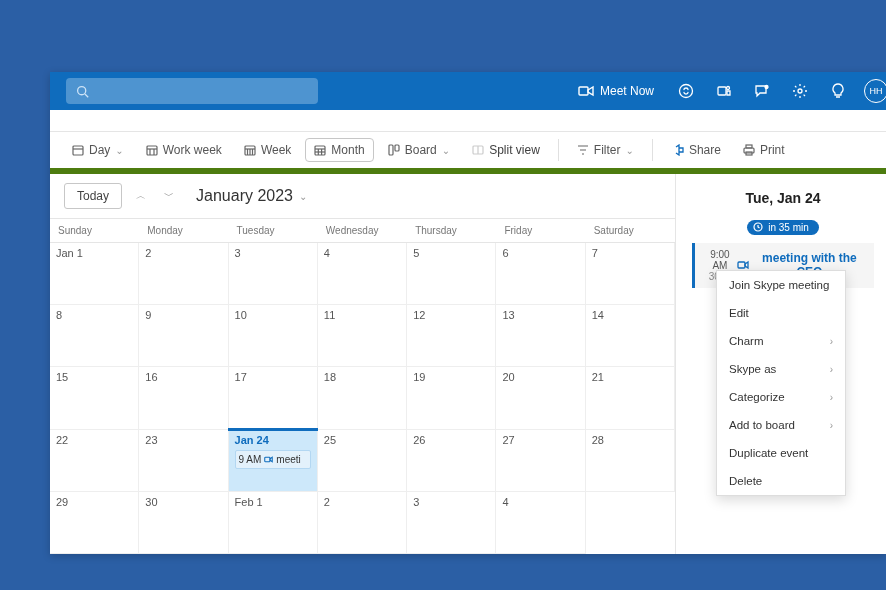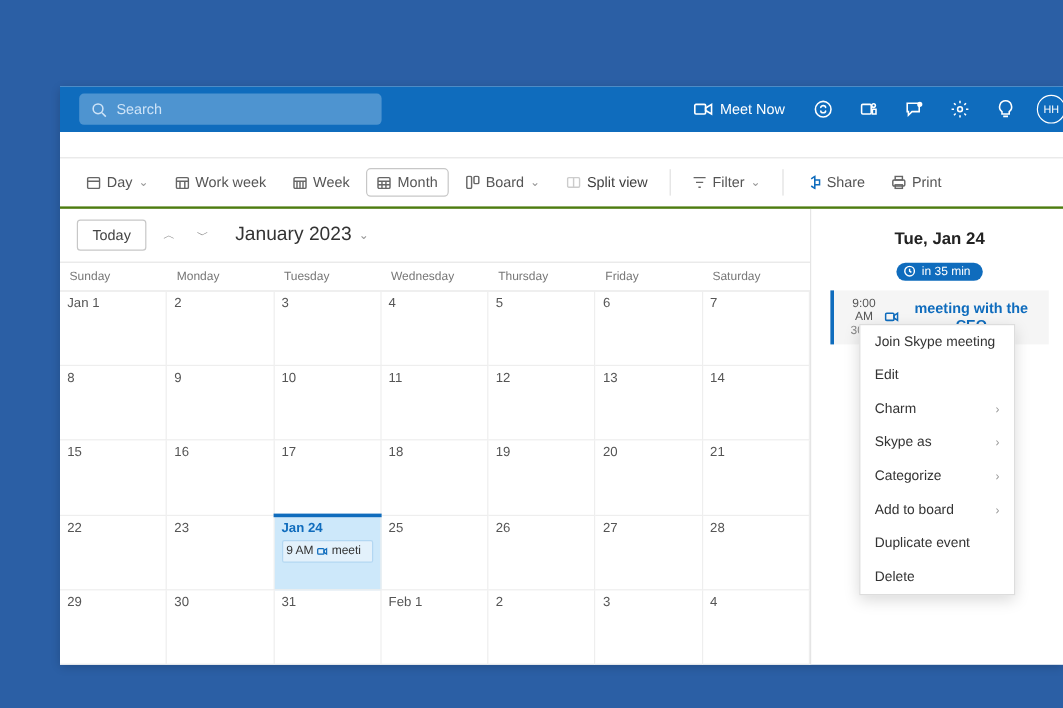--- a/index.html
+++ b/index.html
@@ -11,21 +11,21 @@
   .search { display: flex; align-items: center; background: #4e94d0; border-radius: 4px; height: 26px; width: 252px; padding: 0 10px; gap: 8px; font-size: 12px; color: #dbeafe; }
   .search input { background: transparent; border: none; outline: none; color: #fff; font-size: 12px; flex: 1; }
   .search input::placeholder { color: #cde3f7; }
   .topbar-spacer { flex: 1; }
   .meetnow { display: flex; align-items: center; gap: 6px; font-size: 12px; cursor: pointer; padding: 4px 6px; }
   .topicon { width: 24px; height: 24px; display: flex; align-items: center; justify-content: center; cursor: pointer; }
   .avatar-circle { width: 24px; height: 24px; border: 1px solid #fff; border-radius: 50%; display: flex; align-items: center; justify-content: center; font-size: 9px; margin-right: -12px; overflow: hidden; }
 
   
   .spacer-row { height: 22px; border-bottom: 1px solid #e5e5e5; }
-  .toolbar { height: 42px; display: flex; align-items: center; padding: 0 14px; gap: 6px; color: #555; font-size: 12px; border-bottom: 2px solid #4d7c0f; }
+  .toolbar { height: 42px; display: flex; align-items: center; padding: 0 14px; gap: 6px; color: #555; font-size: 12px; border-bottom: 6px solid #4d7c0f; }
   .tbtn { display: flex; align-items: center; gap: 5px; padding: 4px 8px; border-radius: 4px; cursor: pointer; }
   .tbtn.active { border: 1px solid #c7c7c7; }
   .tbtn.disabled { color: #404040; }
   .tsep { width: 1px; height: 22px; background: #e0e0e0; margin: 0 4px; }
 
   
   .main { flex: 1; display: flex; overflow: hidden; }
   .cal { flex: 1; display: flex; flex-direction: column; border-right: 1px solid #e5e5e5; }
   .calhdr { height: 44px; display: flex; align-items: center; padding: 0 14px; gap: 10px; }
   .todaybtn { border: 1px solid #c7c7c7; padding: 5px 12px; border-radius: 3px; font-size: 12px; color: #444; cursor: pointer; }
@@ -63,21 +63,20 @@
 <div class="app">
 
   <div class="topbar">
     <div class="search">
       <span>
         <svg width="13" height="13" viewBox="0 0 16 16" fill="none" stroke="#cde3f7" stroke-width="1.6">
             <circle cx="7" cy="7" r="5"></circle>
             <line x1="11" y1="11" x2="15" y2="15"></line>
           </svg>
       </span>
-      <input placeholder="Search" style="">
     </div>
     <div class="topbar-spacer"></div>
     <div class="meetnow">
       <span>
         <svg width="16" height="12" viewBox="0 0 16 12" fill="none" stroke="#fff" stroke-width="1.4">
             <rect x="1" y="2" width="9" height="8" rx="1"></rect>
             <path d="M10 5l5-3v8l-5-3z"></path>
           </svg>
       </span>
       <span>Meet Now</span>
@@ -328,23 +327,20 @@
           <div class="cell">
             <div class="dn">28</div>
           </div>
           <div class="cell">
             <div class="dn">29</div>
           </div>
           <div class="cell">
             <div class="dn">30</div>
           </div>
           <div class="cell">
-            <div class="dn">31</div>
-          </div>
-          <div class="cell">
             <div class="dn">Feb 1</div>
           </div>
           <div class="cell">
             <div class="dn">2</div>
           </div>
           <div class="cell">
             <div class="dn">3</div>
           </div>
           <div class="cell">
             <div class="dn">4</div>

